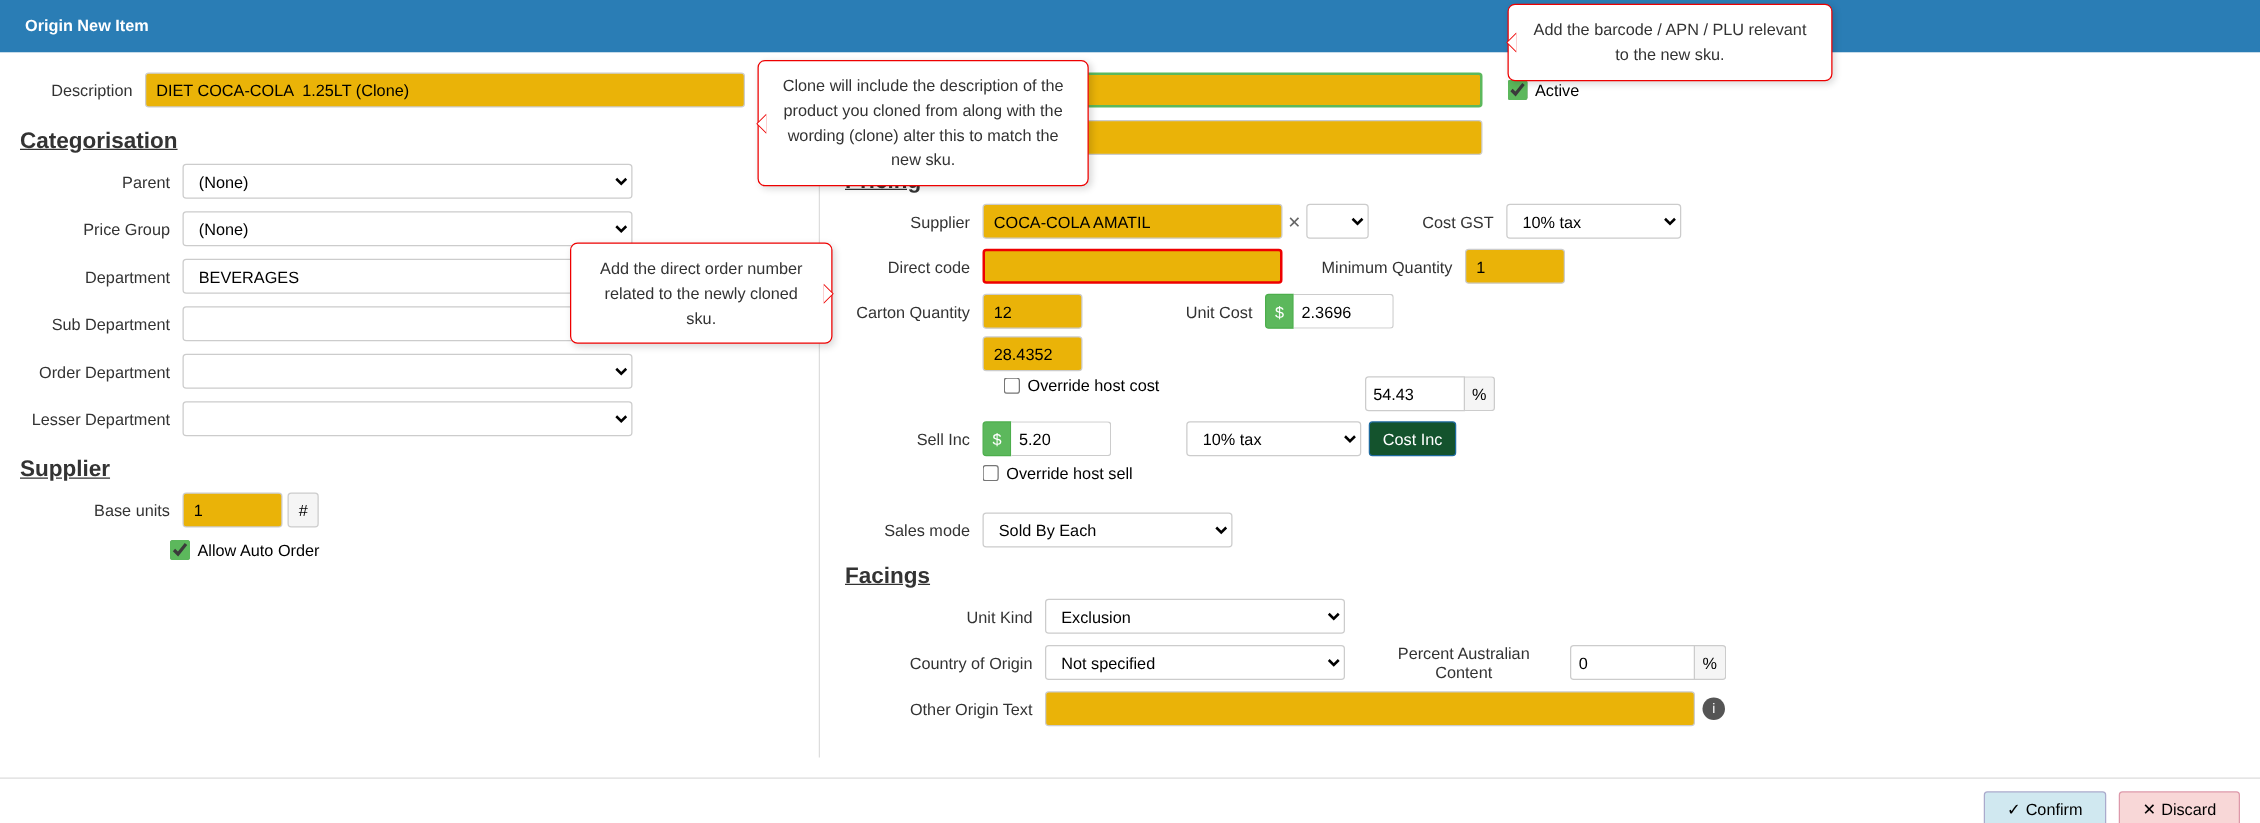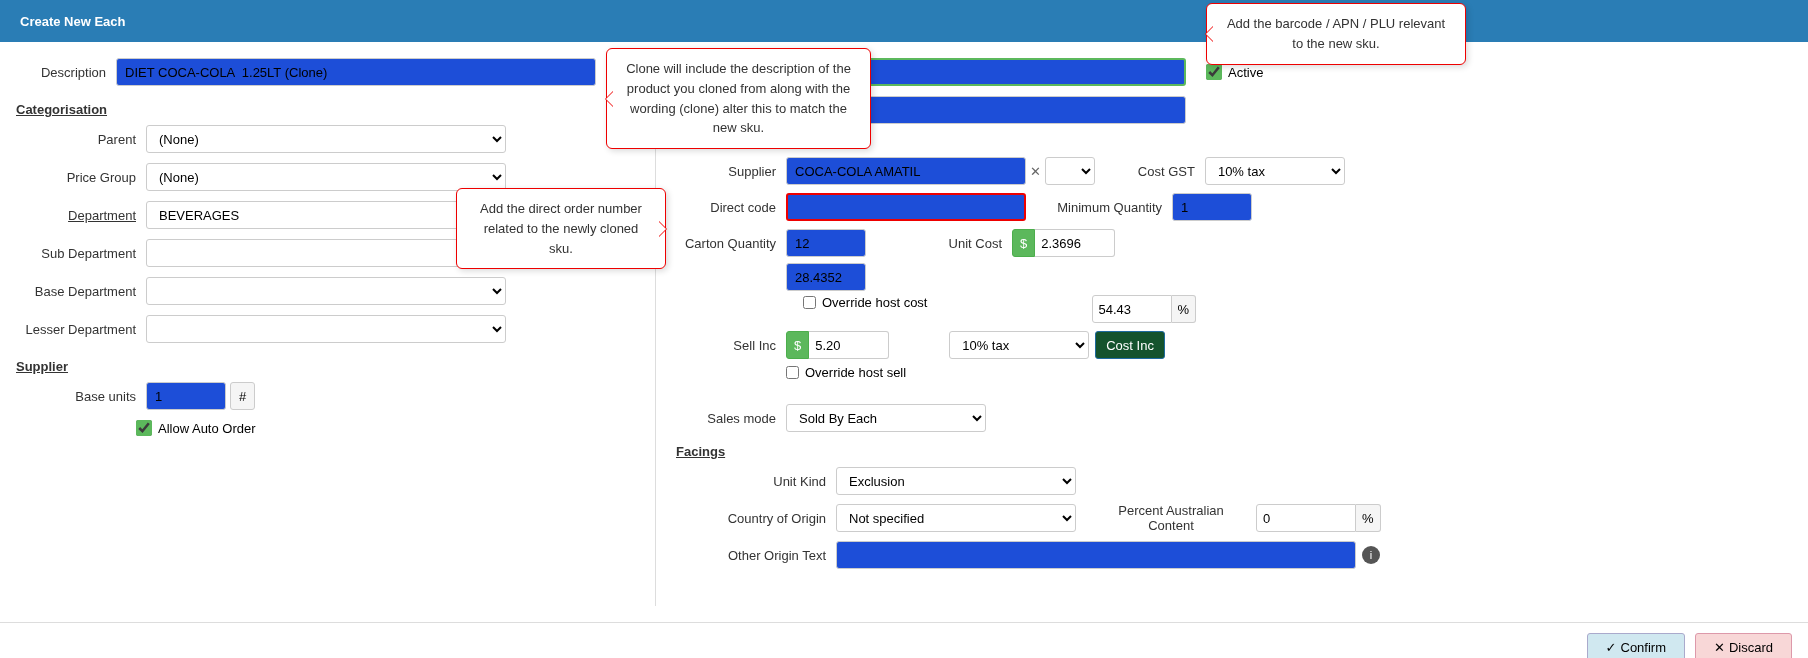--- a/index.html
+++ b/index.html
@@ -41,34 +41,34 @@
       text-align: right;
       padding-right: 10px;
       color: #333;
       font-weight: normal;
     }
 
     .form-control {
       border: 1px solid #ccc;
       padding: 5px 8px;
       border-radius: 3px;
-      background: #1d4ed8;
+      background: #eab308;
       height: 28px;
     }
 
     input.green-border { border: 2px solid #5cb85c; }
 
     select.form-control { background: white; }
 
     .section-title {
       font-weight: bold;
       text-decoration: underline;
       margin-bottom: 8px;
       margin-top: 10px;
-      font-size: 13px;
+      font-size: 18px;
       color: #333;
     }
 
     .categorisation-section { margin-top: 12px; }
     .inventory-section { margin-top: 16px; }
 
     .base-units-row {
       display: flex;
       align-items: center;
       gap: 4px;
@@ -274,21 +274,21 @@
       align-items: center;
       justify-content: center;
       font-size: 11px;
       cursor: pointer;
     }
   </style>
 </head>
 <body>
 
 <div class="title-bar">
-  <span>Create New Each</span>
+  <span>Origin New Item</span>
 </div>
 
 <div class="main-content">
 
   <div class="left-panel">
 
     <div class="form-row relative-container" style="position:relative; margin-bottom:16px;">
       <span class="form-label" style="width:100px;">Description</span>
       <input type="text" class="form-control" style="width: 480px;" value="DIET COCA-COLA  1.25LT (Clone)">
 
@@ -308,36 +308,36 @@
       </div>
 
       <div class="form-row">
         <span class="form-label" style="width:130px;">Price Group</span>
         <select class="form-control" style="width:360px;">
           <option>(None)</option>
         </select>
       </div>
 
       <div class="form-row">
-        <span class="form-label" style="width:130px;text-decoration:underline;">Department</span>
+        <span class="form-label" style="width:130px;">Department</span>
         <select class="form-control" style="width:360px;">
           <option>BEVERAGES</option>
         </select>
       </div>
 
       <div class="form-row relative-container" style="position:relative;">
         <span class="form-label" style="width:130px;">Sub Department</span>
         <select class="form-control" style="width:360px;">
           <option></option>
         </select>
 
       </div>
 
       <div class="form-row">
-        <span class="form-label" style="width:130px;">Base Department</span>
+        <span class="form-label" style="width:130px;">Order Department</span>
         <select class="form-control" style="width:360px;">
           <option></option>
         </select>
       </div>
 
       <div class="form-row">
         <span class="form-label" style="width:130px;">Lesser Department</span>
         <select class="form-control" style="width:360px;">
           <option></option>
         </select>

